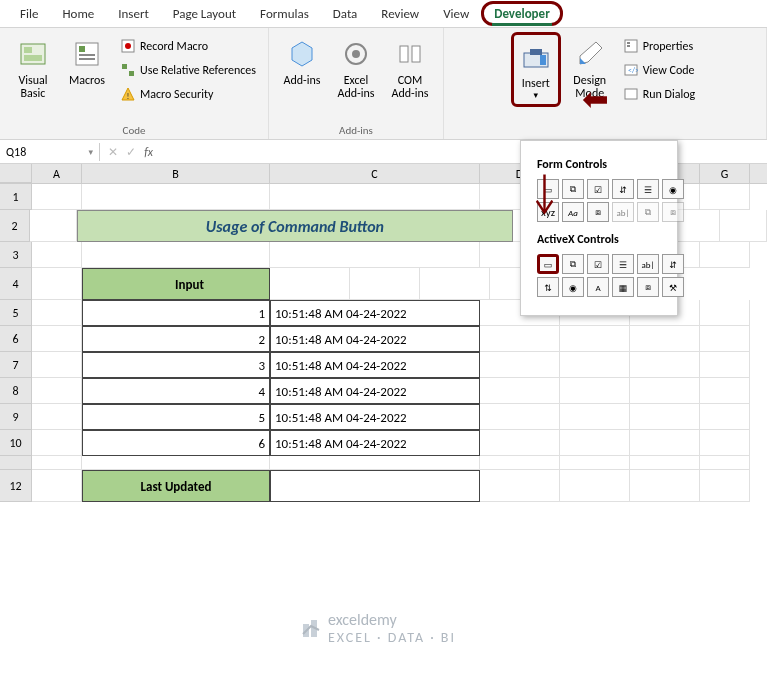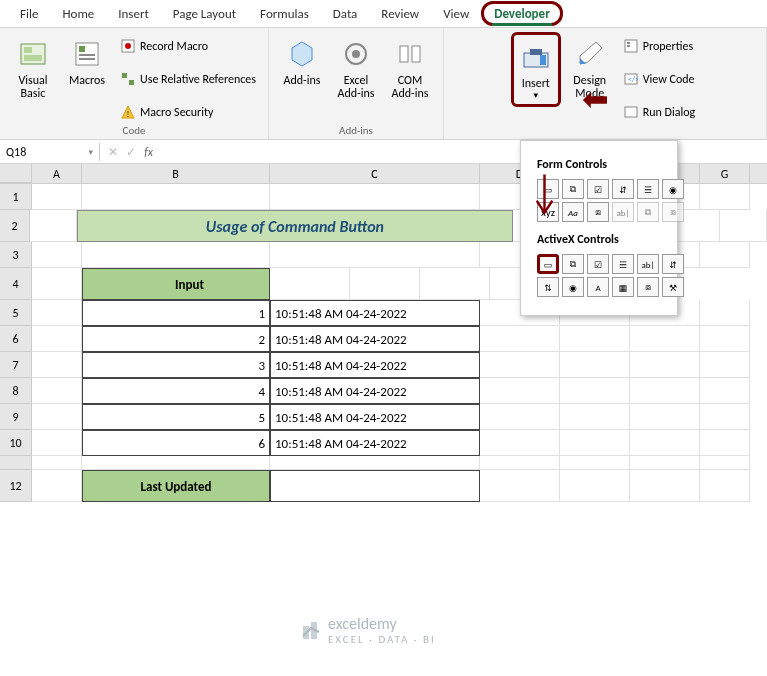--- a/index.html
+++ b/index.html
@@ -12,21 +12,21 @@
 
 .ribbon-content { display: flex; background: #f3f3f3; border-bottom: 1px solid #d4d4d4; height: 112px; position: relative; }
 .ribbon-group { display: flex; flex-direction: column; align-items: center; border-right: 1px solid #e0e0e0; padding: 4px 8px 2px; justify-content: space-between; }
 .ribbon-group-items { display: flex; align-items: flex-start; gap: 4px; }
 .ribbon-group-label { font-size: 11px; color: #666; padding-top: 2px; }
 
 .big-button { display: flex; flex-direction: column; align-items: center; justify-content: center; width: 50px; padding: 4px 2px; cursor: pointer; font-size: 12px; text-align: center; line-height: 1.1; }
 .big-button .icon-box { width: 36px; height: 36px; display: flex; align-items: center; justify-content: center; margin-bottom: 2px; }
 .big-button.highlighted { border: 3px solid #7a0000; border-radius: 6px; }
 
-.small-button-row { display: flex; flex-direction: column; gap: 13px; padding-top: 4px; }
+.small-button-row { display: flex; flex-direction: column; gap: 4px; padding-top: 4px; }
 .small-button { display: flex; align-items: center; gap: 4px; font-size: 12px; padding: 2px 4px; cursor: pointer; white-space: nowrap; }
 .small-icon { width: 16px; height: 16px; display: inline-flex; align-items: center; justify-content: center; }
 
 .formula-bar { display: flex; align-items: center; background: #fff; border-bottom: 1px solid #d4d4d4; height: 24px; }
 .name-box { width: 100px; border-right: 1px solid #ccc; padding: 2px 6px; font-size: 12px; display: flex; justify-content: space-between; align-items: center; }
 .fx-area { display: flex; align-items: center; gap: 8px; padding-left: 8px; font-size: 12px; }
 .fx-label { font-style: italic; color: #666; }
 
 .grid { position: relative; }
 .col-headers { display: flex; height: 20px; background: #e6e6e6; border-bottom: 1px solid #ccc; }
@@ -46,21 +46,21 @@
 .dropdown-panel { position: absolute; top: 140px; left: 520px; width: 158px; background: #fff; border: 1px solid #ccc; box-shadow: 2px 2px 6px rgba(0,0,0,0.3); z-index: 10; padding: 12px; }
 .dropdown-section-title { font-weight: bold; font-size: 12px; padding: 4px 4px 6px; }
 .control-grid { display: grid; grid-template-columns: repeat(6, 22px); gap: 3px; padding: 2px 4px 6px; }
 .control-item { width: 22px; height: 20px; border: 1px solid #999; background: #f8f8f8; display: flex; align-items: center; justify-content: center; font-size: 9px; cursor: pointer; }
 .control-item.highlighted { border: 3px solid #7a0000; border-radius: 3px; }
 
 .arrow-right { position: absolute; top: 80px; left: 582px; font-size: 32px; color: #7a0000; z-index: 5; }
 .arrow-down { position: absolute; top: 172px; left: 530px; font-size: 32px; color: #7a0000; z-index: 15; transform: scaleY(1.5); }
 
 .watermark { position: absolute; bottom: 30px; left: 300px; color: #b0b8c0; font-size: 16px; display: flex; align-items: center; gap: 4px; }
-.watermark .sub { font-size: 11px; letter-spacing: 2px; }
+.watermark .sub { font-size: 14px; letter-spacing: 2px; }
 
 .rowh-std { height: 26px; }
 .rowh-title { height: 32px; }
 .rowh-gap { height: 14px; }
 </style>
 </head>
 <body>
 
 <div class="ribbon-tabs">
   <div class="ribbon-tab">File</div>

